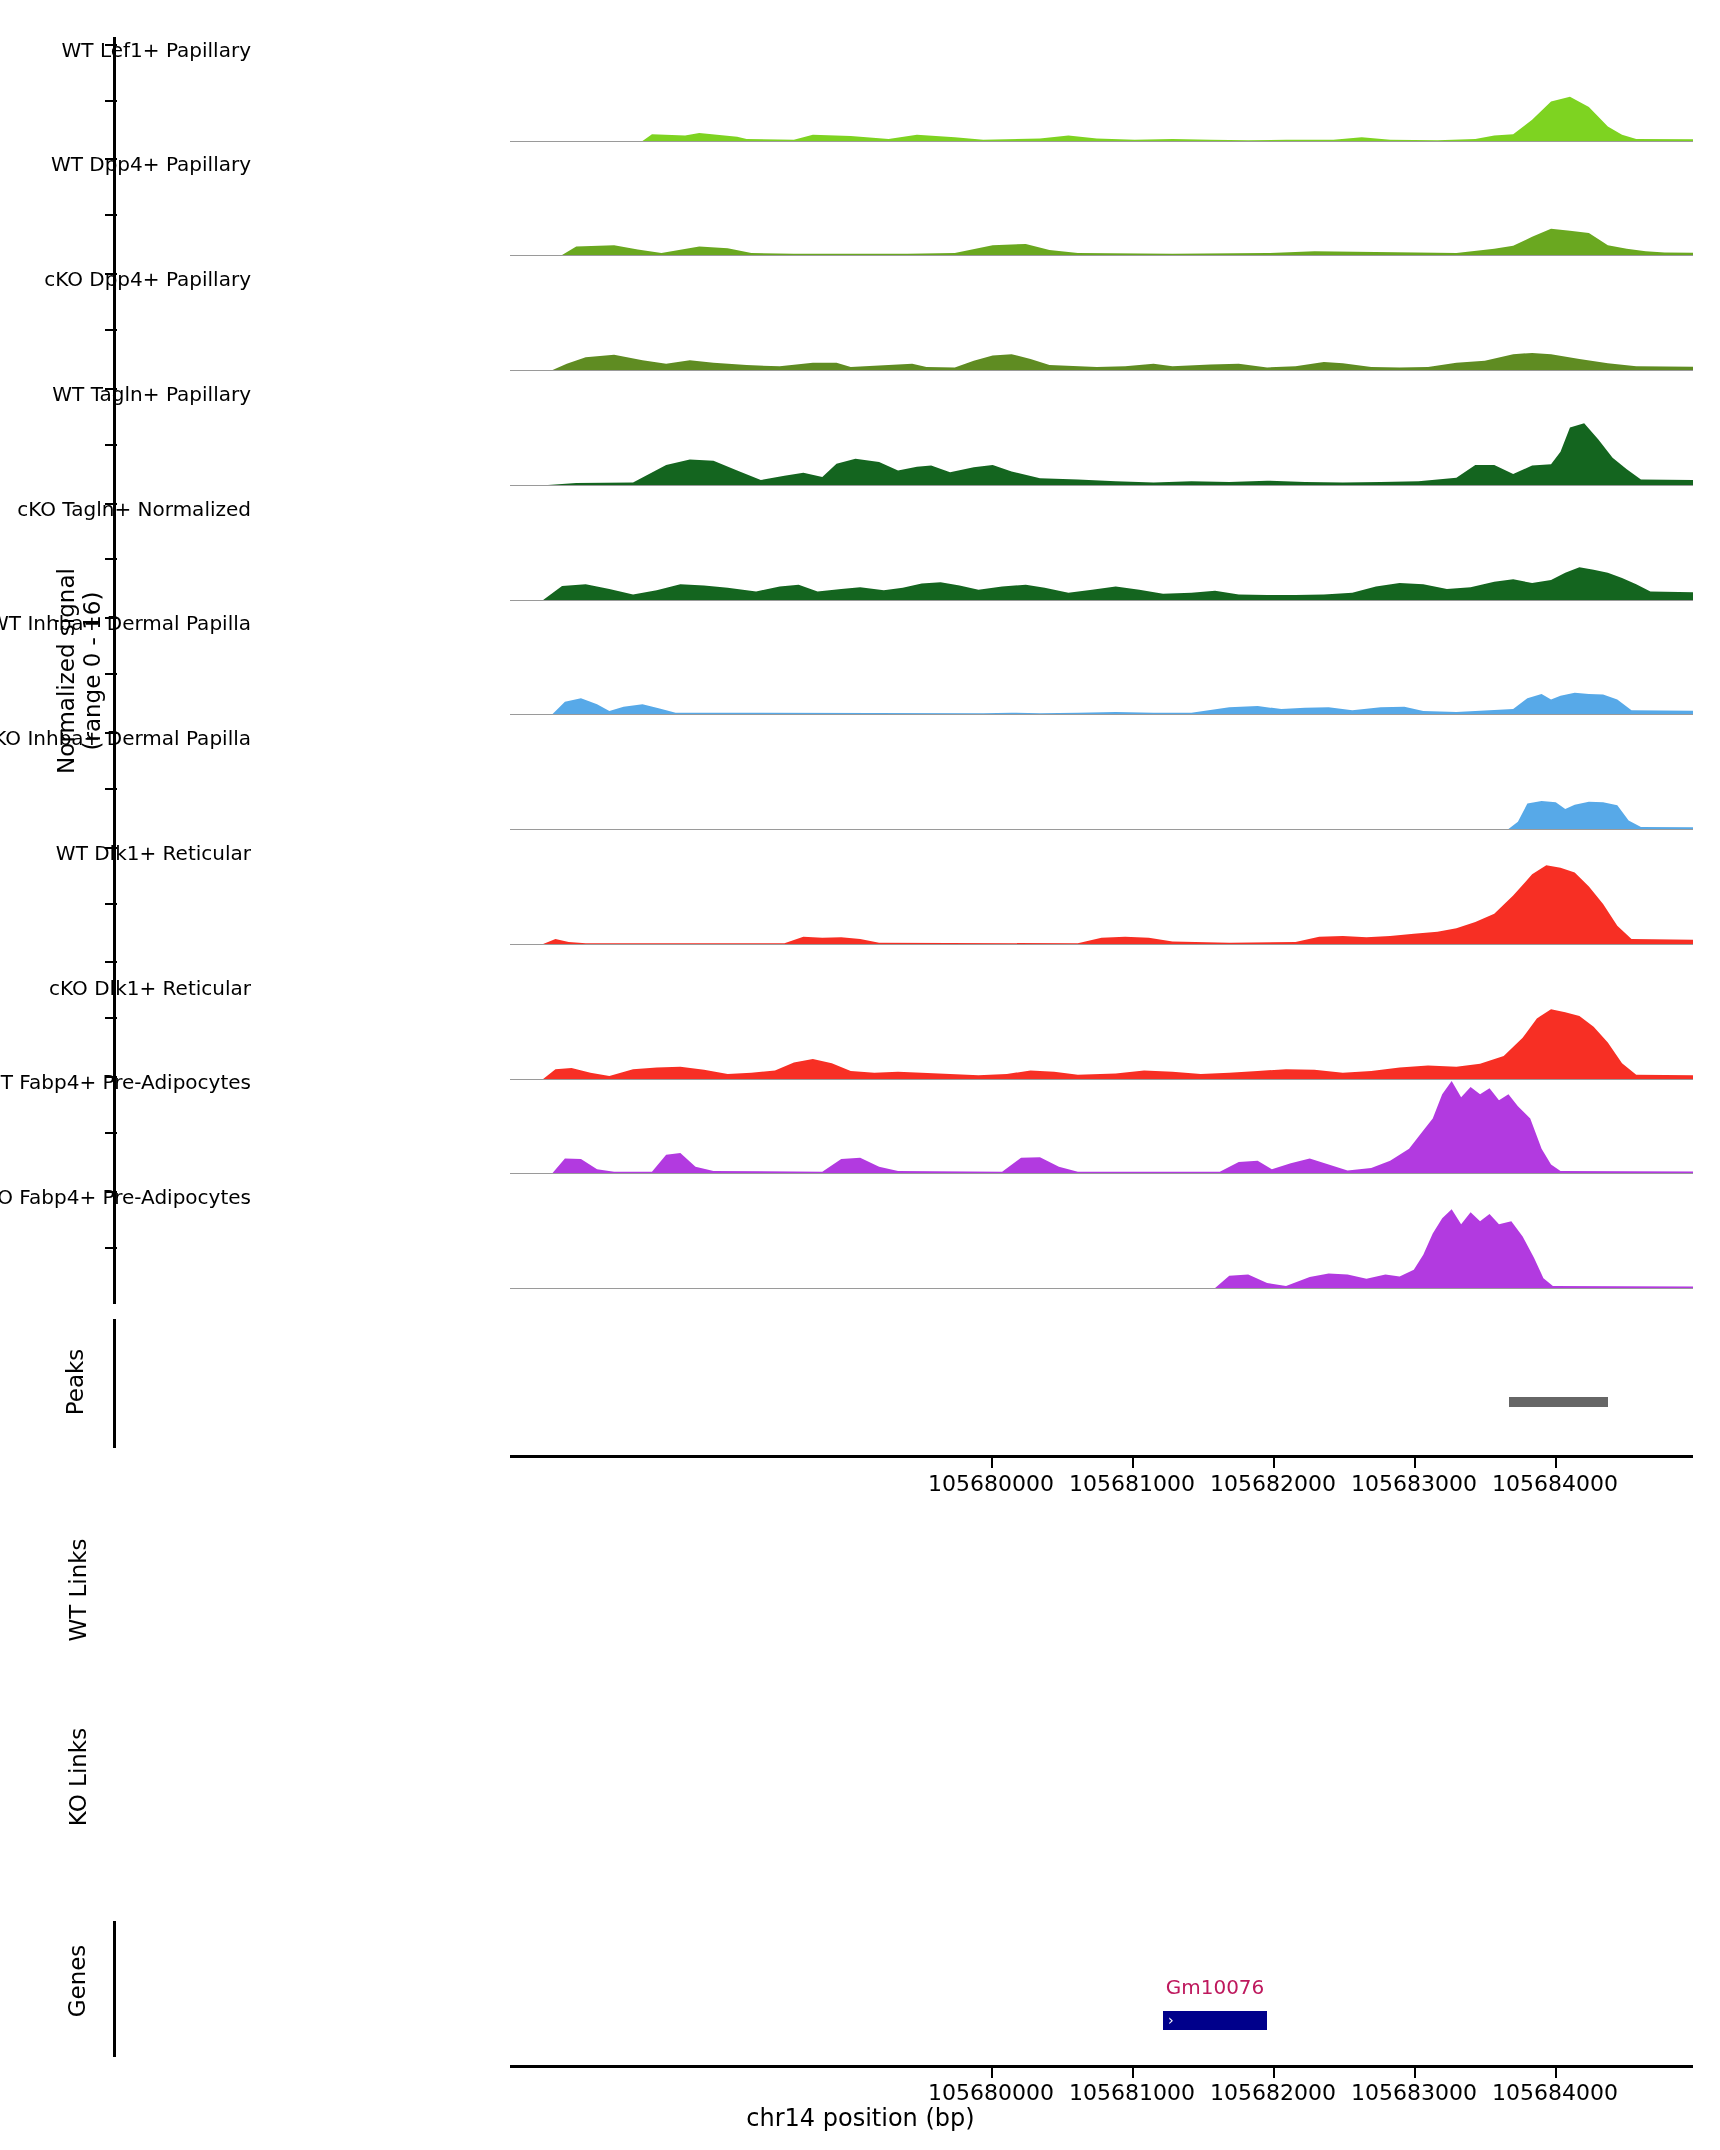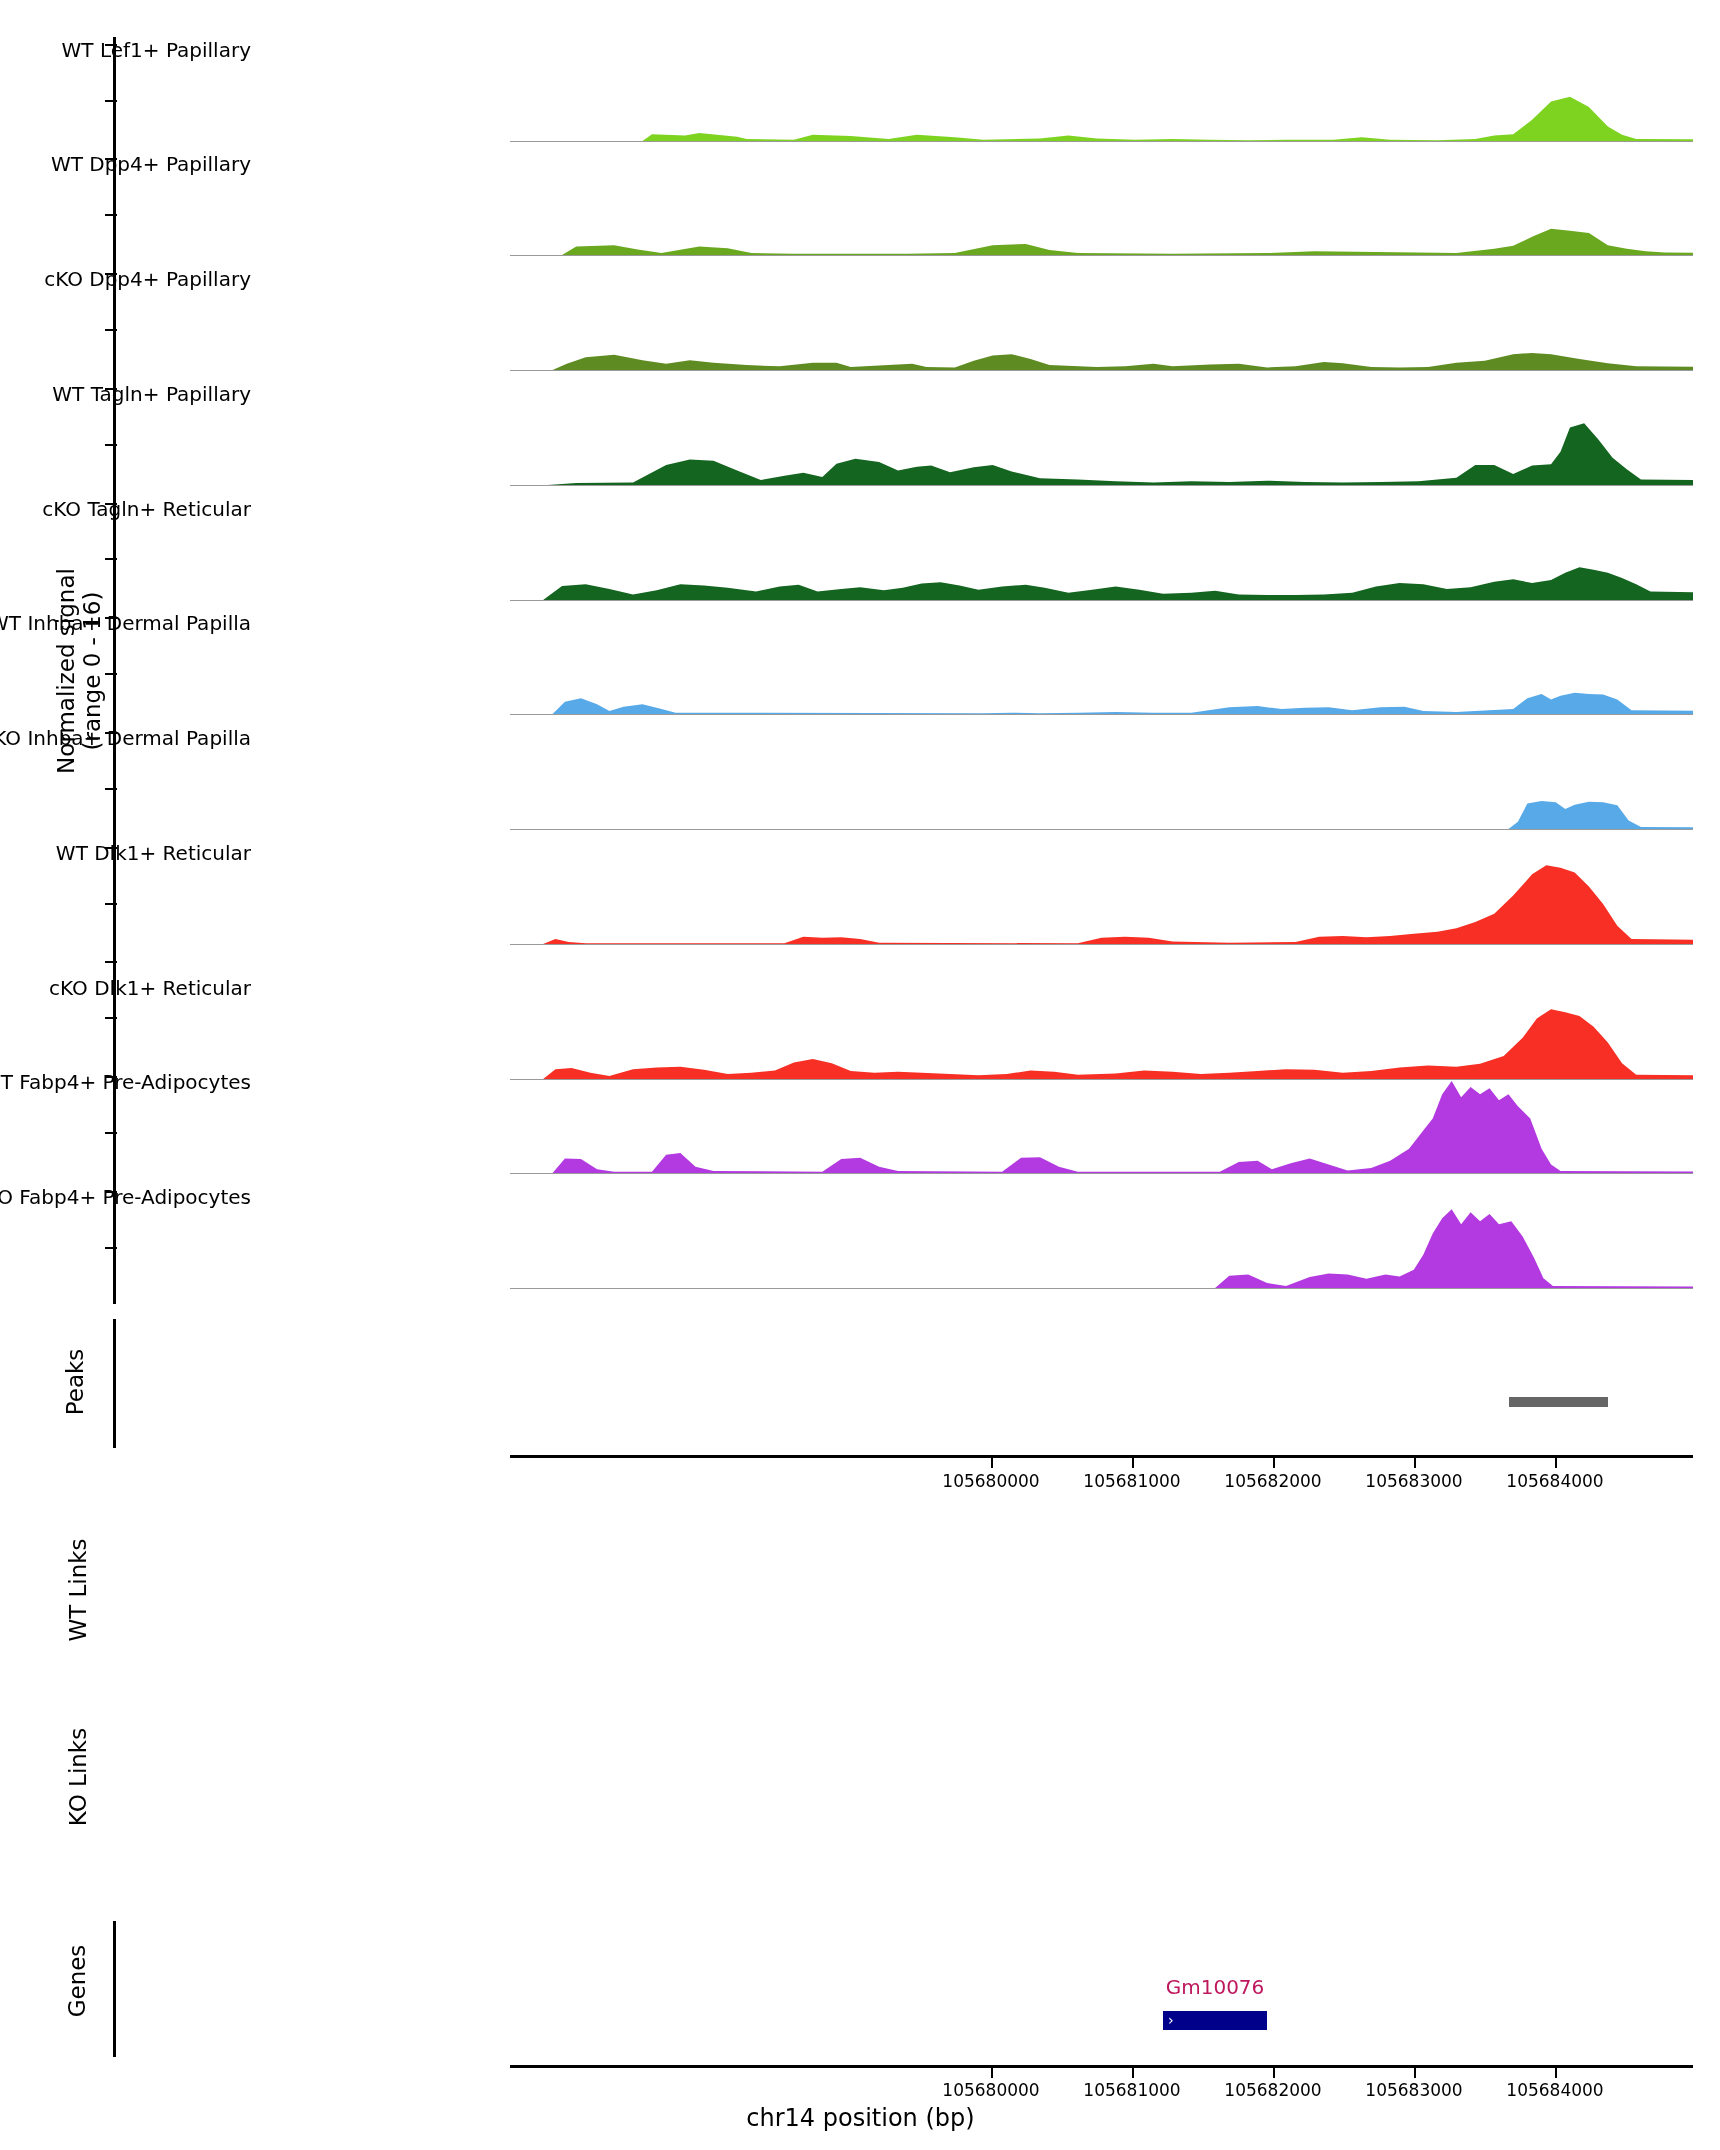--- a/index.html
+++ b/index.html
@@ -95,21 +95,21 @@
     background: #000;
   }
   .axis-tick {
     position: absolute;
     width: 2.2px;
     height: 10px;
     background: #000;
   }
   .axis-tick-label {
     position: absolute;
-    font-size: 17px;
+    font-size: 22px;
     color: #000;
     transform: translateX(-50%);
     white-space: nowrap;
   }
   .axis-title {
     position: absolute;
     font-size: 24px;
     color: #000;
     width: 1721px;
     text-align: center;
@@ -203,21 +203,21 @@
       <div class="track" style="top: 388px; height: 97px;">
         <div class="track-label" style="top: -5.7px;">WT Tagln+ Papillary</div>
         <div class="track-plot" style="height: 97px; top: 0px;">
           <svg width="1183" height="97" viewBox="0 0 1650 135">
             <path d="M0.0,135.0 L52.8,135.0 L92.4,132.5 L171.6,131.6 L217.8,107.2 L250.8,99.6 L283.8,101.3 L316.8,114.8 L349.8,128.3 L382.8,122.3 L409.2,118.1 L435.6,124.0 L455.4,105.5 L481.8,98.7 L514.8,102.9 L541.2,114.8 L567.6,109.7 L587.4,108.0 L613.8,117.3 L646.8,110.5 L673.2,107.2 L699.6,116.4 L739.2,125.7 L792.0,127.4 L844.8,129.9 L897.6,131.6 L950.4,129.9 L1003.2,130.8 L1056.0,129.1 L1108.8,130.8 L1161.6,131.6 L1214.4,130.8 L1267.2,129.9 L1320.0,124.9 L1346.4,107.2 L1372.8,107.2 L1399.2,119.8 L1425.6,108.0 L1452.0,106.3 L1465.2,88.6 L1478.4,54.8 L1498.2,48.9 L1518.0,71.7 L1537.8,97.0 L1557.6,113.1 L1577.4,127.4 L2178.0,135.0 L2178.0,135 L0,135 Z" fill="#14651f" stroke="none"></path>
           </svg>
           <div class="baseline" style="top: 97px;"></div>
         </div>
       </div>
       <div class="track" style="top: 503px; height: 97px;">
-        <div class="track-label" style="top: -5.7px;">cKO Tagln+ Reticular</div>
+        <div class="track-label" style="top: -5.7px;">cKO Tagln+ Normalized</div>
         <div class="track-plot" style="height: 97px; top: 0px;">
           <svg width="1183" height="97" viewBox="0 0 1650 135">
             <path d="M0.0,135.0 L46.2,135.0 L72.6,115.6 L105.6,113.1 L138.6,119.8 L171.6,127.4 L204.6,121.5 L237.6,113.1 L270.6,114.8 L303.6,118.1 L343.2,123.2 L376.2,116.4 L402.6,113.9 L429.0,123.2 L462.0,119.8 L488.4,117.3 L521.4,121.5 L547.8,118.1 L574.2,112.2 L600.6,110.5 L627.0,114.8 L653.4,120.7 L686.4,116.4 L719.4,113.9 L745.8,118.1 L778.8,124.9 L811.8,120.7 L844.8,116.4 L877.8,120.7 L910.8,126.6 L950.4,124.9 L983.4,122.3 L1016.4,127.4 L1056.0,128.3 L1095.6,128.3 L1135.2,127.4 L1174.8,124.9 L1207.8,116.4 L1240.8,111.4 L1273.8,113.1 L1306.8,119.8 L1339.8,117.3 L1372.8,109.7 L1399.2,106.3 L1425.6,111.4 L1452.0,107.2 L1471.8,97.0 L1491.6,89.4 L1511.4,92.8 L1531.2,97.0 L1551.0,104.6 L1570.8,113.1 L1590.6,123.2 L2178.0,135.0 L2178.0,135 L0,135 Z" fill="#14651f" stroke="none"></path>
           </svg>
           <div class="baseline" style="top: 97px;"></div>
         </div>
       </div>
       <div class="track" style="top: 617px; height: 97px;">
         <div class="track-label" style="top: -5.7px;">WT Inhba+ Dermal Papilla</div>
         <div class="track-plot" style="height: 97px; top: 0px;">

